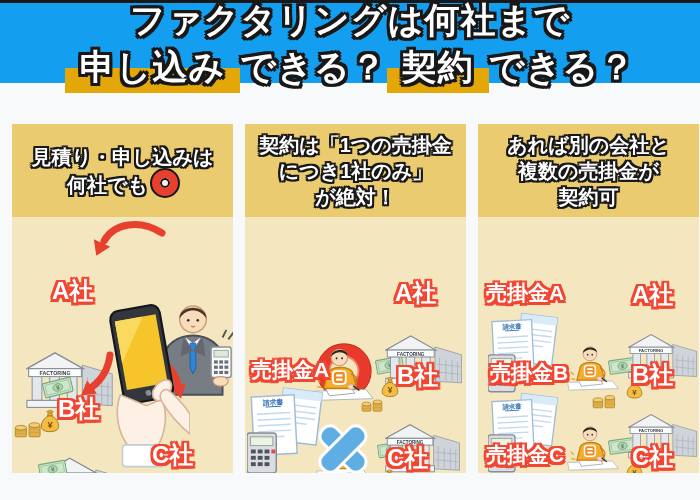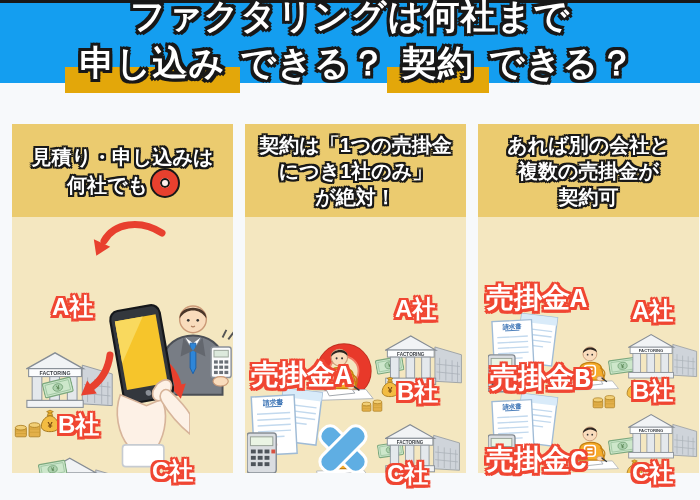--- a/index.html
+++ b/index.html
@@ -1,41 +1,41 @@
 <!DOCTYPE html>
 <html style="--page_bg: #F7F9FB; --header_bg: #149EF0; --highlight: #E3A70A; --panel_head: #EBCB6F; --panel_body: #F4E7C0; --label_outline: #F04632; --accent_red: #E8402E; --x_blue: #5FAEE3;"><head>
 <meta charset="utf-8">
 <style>
   html,body{margin:0;padding:0;}
   body{width:700px;height:500px;overflow:hidden;font-family:"Liberation Sans",sans-serif;}
   #page{position:relative;width:700px;height:500px;background:var(--page_bg);}
   #topbar{position:absolute;left:0;top:0;width:700px;height:3px;background:#181818;}
   #header{position:absolute;left:0;top:3px;width:700px;height:80px;background:var(--header_bg);
-          display:flex;flex-direction:column;align-items:center;justify-content:center;font-family:Liberation Mono, monospace;}
+          display:flex;flex-direction:column;align-items:center;justify-content:center;}
   .ttl{color:#fff;font-weight:bold;font-size:35px;line-height:47px;letter-spacing:1px;white-space:nowrap;
        text-shadow:-3px -3px 0 #181818,0 -3px 0 #181818,3px -3px 0 #181818,-3px 0 0 #181818,3px 0 0 #181818,
        -3px 3px 0 #181818,0 3px 0 #181818,3px 3px 0 #181818,-2px -2px 0 #181818,2px -2px 0 #181818,
        -2px 2px 0 #181818,2px 2px 0 #181818;}
   .hl{background:linear-gradient(to bottom,rgba(0,0,0,0) 45%,var(--highlight) 45%);padding:0 15px 7px;}
   .panel{position:absolute;top:124px;width:221px;height:349px;}
   #panel1{left:12px;} #panel2{left:245px;} #panel3{left:478px;}
   .phead{height:93px;background:var(--panel_head);display:flex;flex-direction:column;align-items:center;justify-content:center;}
   .phead div{color:#fff;font-weight:bold;font-size:20px;line-height:26px;white-space:nowrap;
        text-shadow:-2px -2px 0 #181818,0 -2px 0 #181818,2px -2px 0 #181818,-2px 0 0 #181818,2px 0 0 #181818,
        -2px 2px 0 #181818,0 2px 0 #181818,2px 2px 0 #181818;}
   .pbody{position:relative;height:256px;background:var(--panel_body);}
   .pbody svg{position:absolute;left:0;top:0;}
   .ring{display:inline-block;width:10px;height:10px;border:8px solid var(--accent_red);border-radius:50%;
         box-shadow:0 0 0 2px #181818, inset 0 0 0 2px #181818;vertical-align:-4px;margin-left:4px;background:#fff0ee;}
   .co,.uri{position:absolute;color:#fff;font-weight:bold;white-space:nowrap;
        text-shadow:-2.5px -2.5px 0 var(--label_outline),0 -2.5px 0 var(--label_outline),2.5px -2.5px 0 var(--label_outline),
        -2.5px 0 0 var(--label_outline),2.5px 0 0 var(--label_outline),-2.5px 2.5px 0 var(--label_outline),
        0 2.5px 0 var(--label_outline),2.5px 2.5px 0 var(--label_outline),-1.5px -1.5px 0 var(--label_outline),
        1.5px -1.5px 0 var(--label_outline),-1.5px 1.5px 0 var(--label_outline),1.5px 1.5px 0 var(--label_outline);}
-  .co{font-size:24px;margin-top:16px;} .uri{font-size:28px;font-family:Liberation Mono, monospace;}
+  .co{font-size:24px;} .uri{font-size:21px;}
 </style>
 </head>
 <body>
 
 <svg width="0" height="0" style="position:absolute" aria-hidden="true">
 <defs>
   <symbol id="bank" viewBox="0 0 100 68">
     <polygon points="64,16 98,26 98,62 64,60" fill="#CFD4DA" stroke="#8E959D" stroke-width="1"></polygon>
     <g stroke="#AAB1B8" stroke-width="1">
       <line x1="70" y1="30" x2="70" y2="58"></line>

